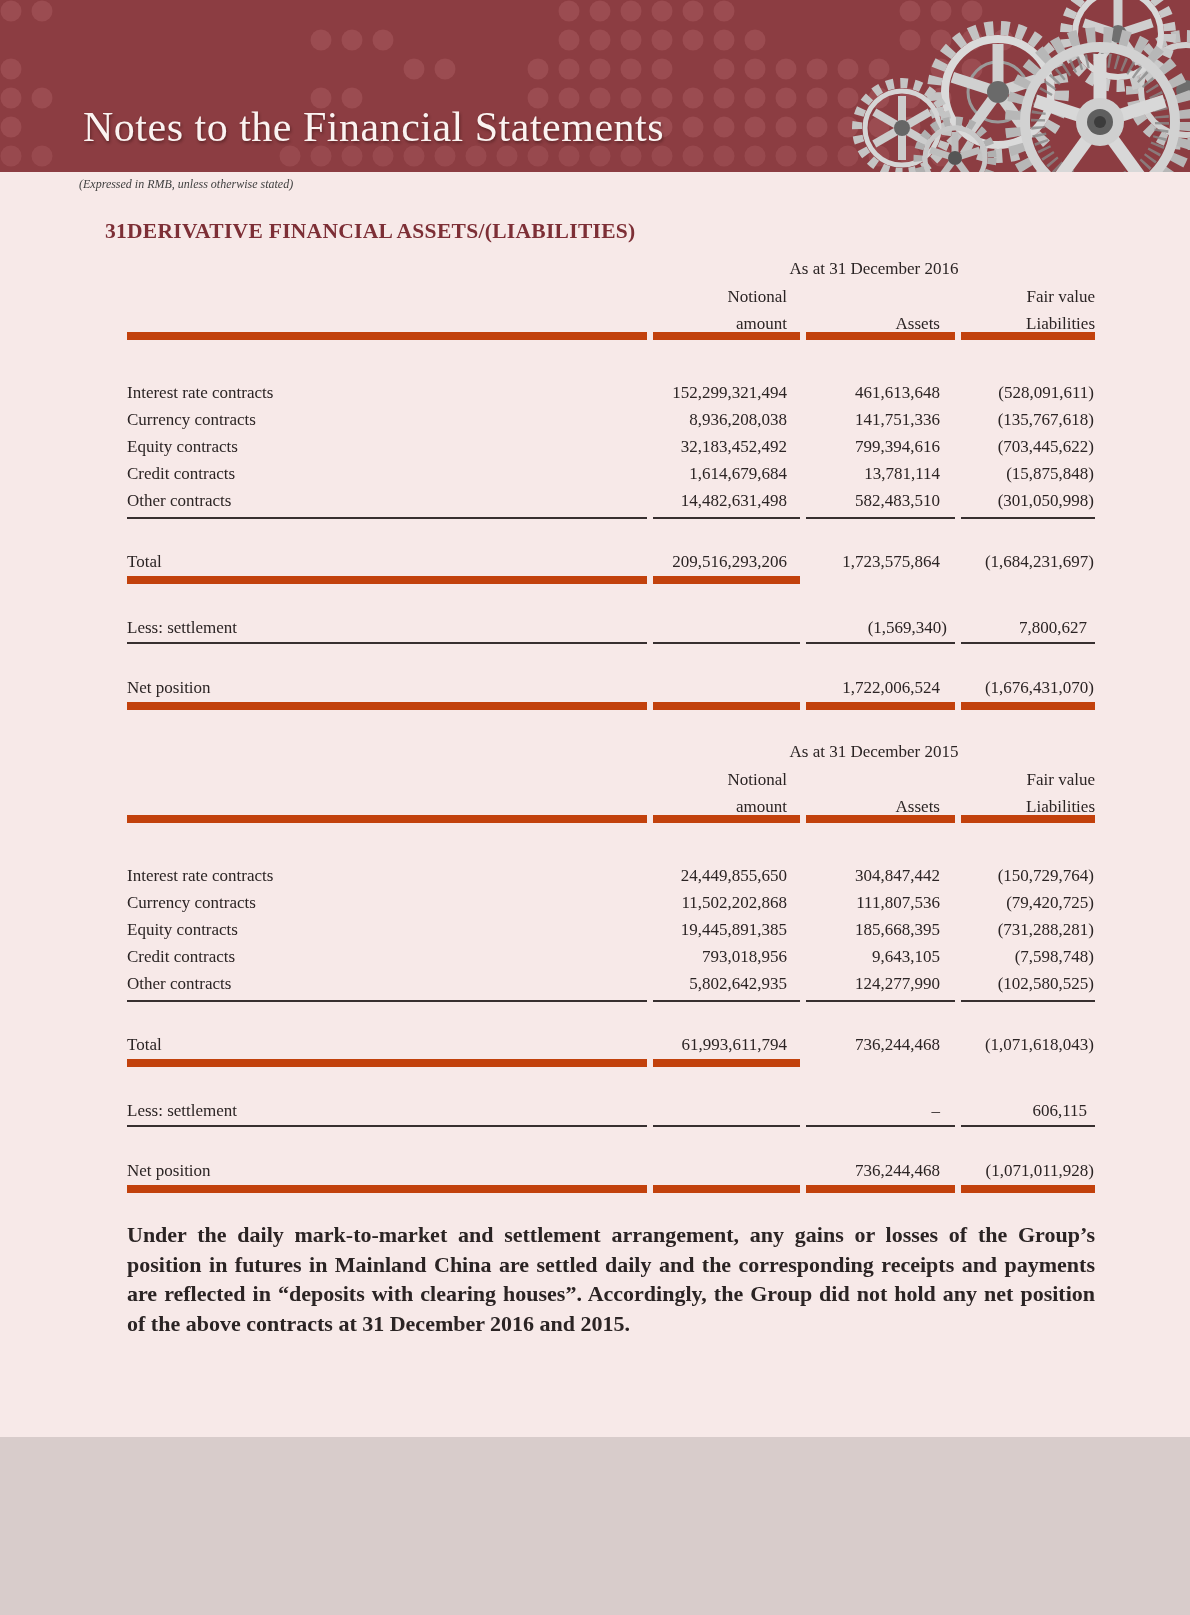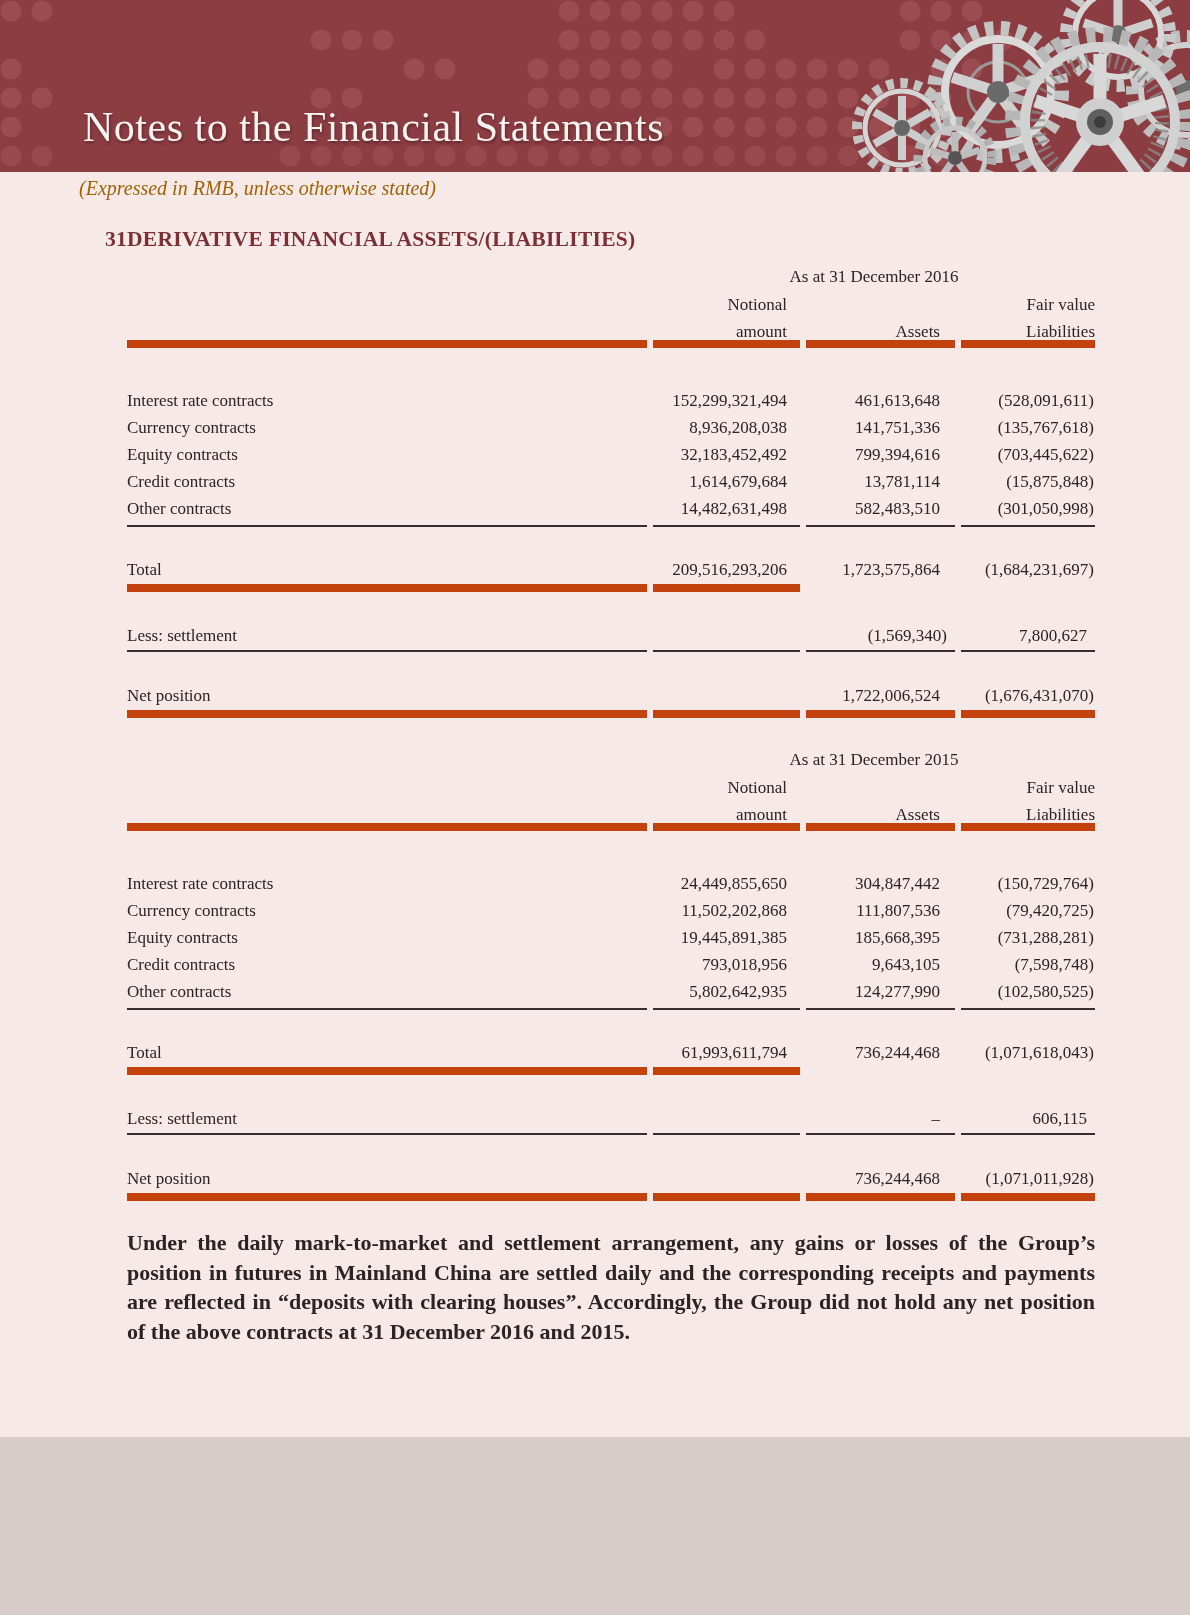--- a/index.html
+++ b/index.html
@@ -12,21 +12,21 @@
   
   .banner { position:relative; width:1190px; height:172px; background:#8c3d42; overflow:hidden; }
   .dots   { position:absolute; left:0; top:0; width:1190px; height:172px; }
   .gears  { position:absolute; right:0; top:0; width:340px; height:172px; }
   .banner-title {
     position:absolute; left:83px; top:103px; margin:0;
     font-size:42px; font-weight:normal; letter-spacing:.5px;
     color:#fbf3f1; text-shadow:1px 2px 3px rgba(40,10,12,.45);
   }
   
-  .subtitle { margin:5px 8px 0 79px; font-style:italic; font-size:20px; color:#a16207; }
+  .subtitle { margin:5px 8px 0 79px; font-style:italic; font-size:12px; color:#404040; }
   .section-heading {
     display:flex; margin:27px 0 12px 82px; color:#7d2f36;
     font-weight:bold; font-size:21.5px; letter-spacing:.3px;
   }
   .section-heading .num { width:45px; }
   
   * { box-sizing:border-box; }
   .fintable {
     display:grid; margin-left:127px; width:968px;
     grid-template-columns:520px 147px 149px 134px; column-gap:6px;

